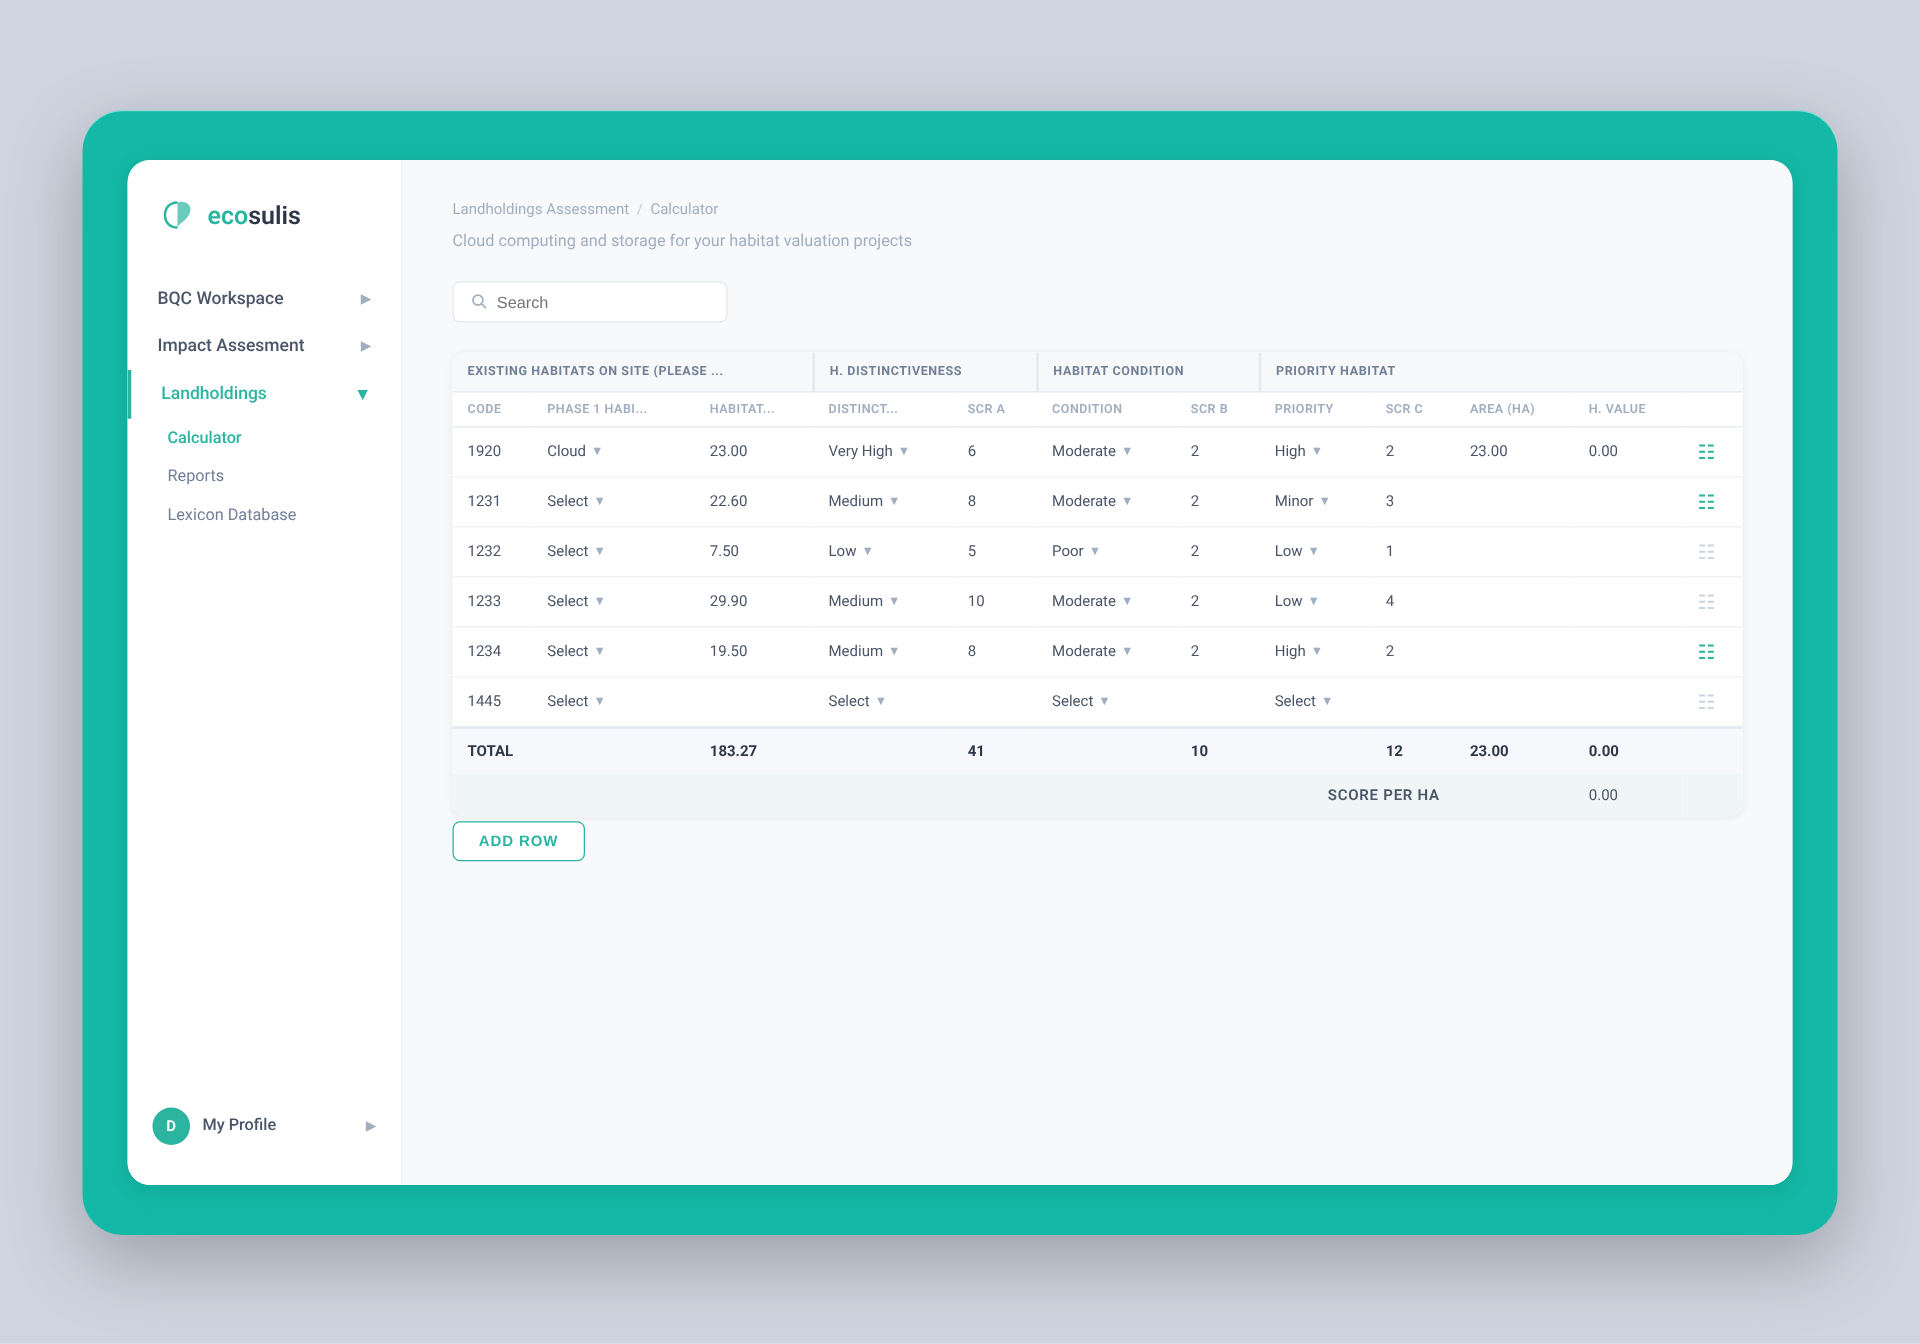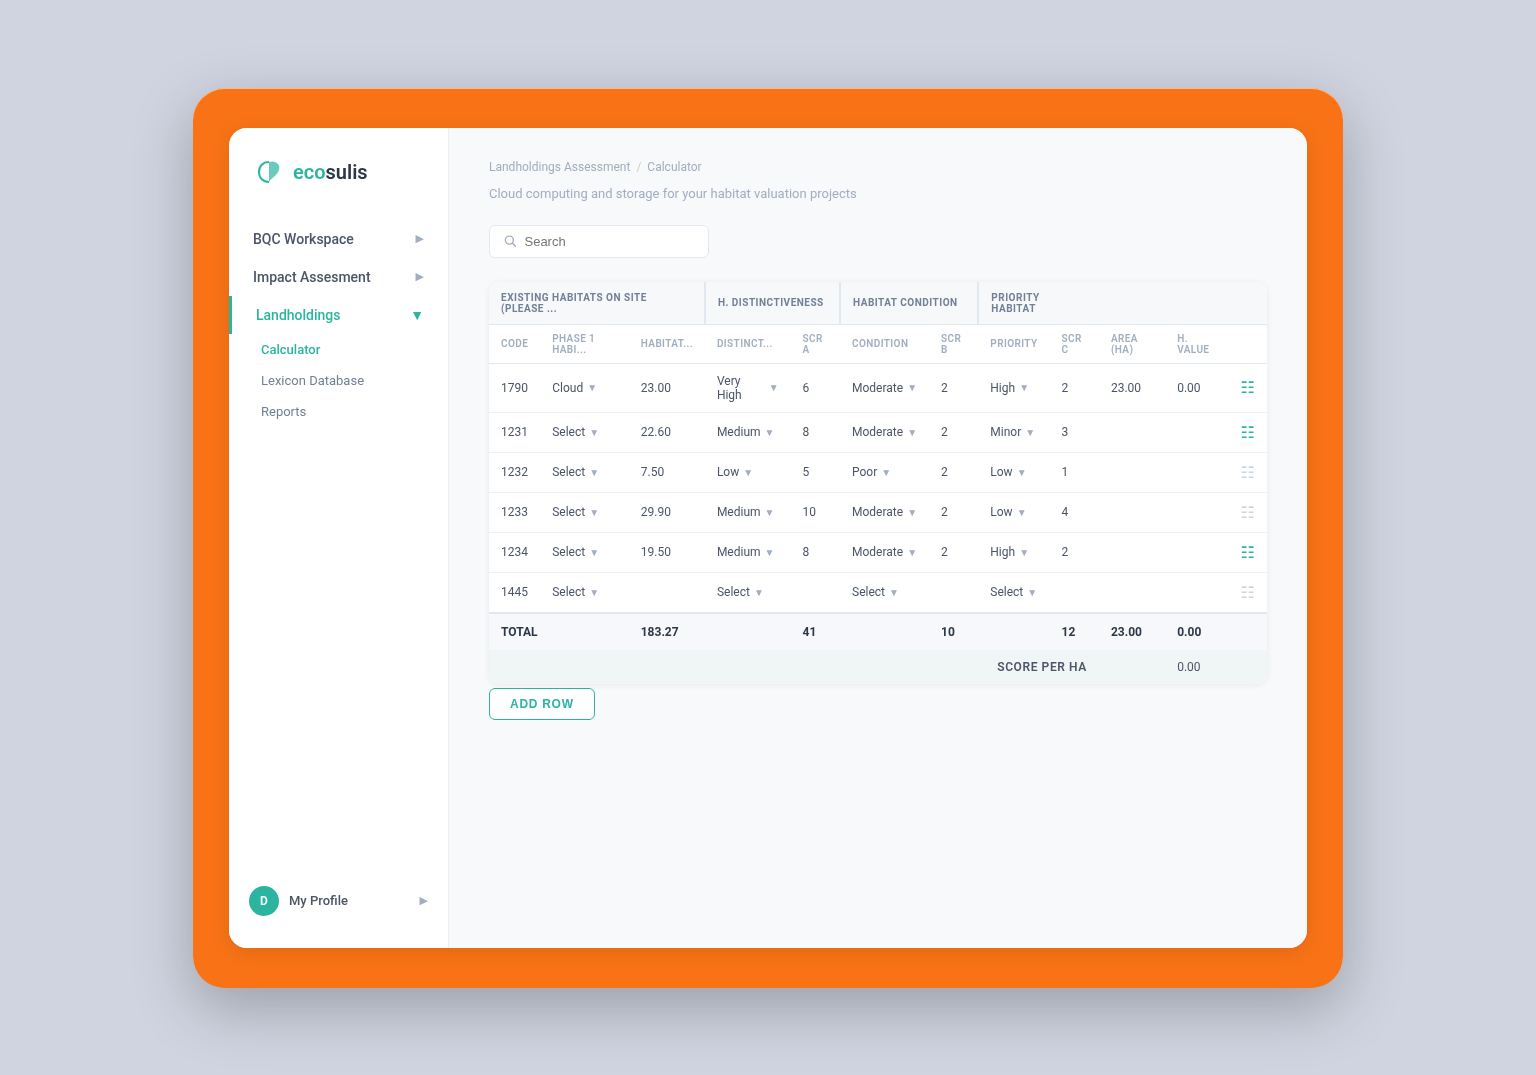--- a/index.html
+++ b/index.html
@@ -5,22 +5,22 @@
     * { box-sizing: border-box; margin: 0; padding: 0; }
     body {
       background: #d0d4e0;
       display: flex;
       align-items: center;
       justify-content: center;
       min-height: 100vh;
       font-family: -apple-system, BlinkMacSystemFont, 'Segoe UI', Roboto, sans-serif;
     }
     .device-frame {
-      width: 1150px;
-      background: #f97316;
+      width: 1404px;
+      background: #14b8a6;
       border-radius: 32px;
       padding: 40px 36px;
       box-shadow: 0 20px 60px rgba(0,0,0,0.25), inset 0 1px 0 rgba(255,255,255,0.5);
     }
     .device-inner {
       background: #f5f6f8;
       border-radius: 18px;
       overflow: hidden;
       display: flex;
       height: 820px;
@@ -293,24 +293,24 @@
       <div class="nav-item-with-indicator">
         <span>Landholdings</span>
         <span class="chevron" style="color:#2bb5a0;">▼</span>
       </div>
 
       <div class="nav-sub">
         <div class="nav-sub-item active">
           <span>Calculator</span>
         </div>
         <div class="nav-sub-item">
-          <span>Lexicon Database</span>
+          <span>Reports</span>
         </div>
         <div class="nav-sub-item">
-          <span>Reports</span>
+          <span>Lexicon Database</span>
         </div>
       </div>
 
       <div class="spacer"></div>
 
       <div class="profile-area">
         <div class="profile-avatar">
           <span>D</span>
         </div>
         <span class="profile-name">My Profile</span>
@@ -357,21 +357,21 @@
               <th>SCR B</th>
               <th>PRIORITY</th>
               <th>SCR C</th>
               <th>AREA (ha)</th>
               <th>H. VALUE</th>
               <th></th>
             </tr>
           </thead>
           <tbody id="table-body">
           <tr>
-    <td>1790</td>
+    <td>1920</td>
     <td>
       <div class="select-cell">
         <span>Cloud</span>
         <span style="color:#a0aec0;font-size:10px;">▼</span>
       </div>
     </td>
     <td>23.00</td>
     <td>
       <div class="select-cell">
         <span>Very High</span>

